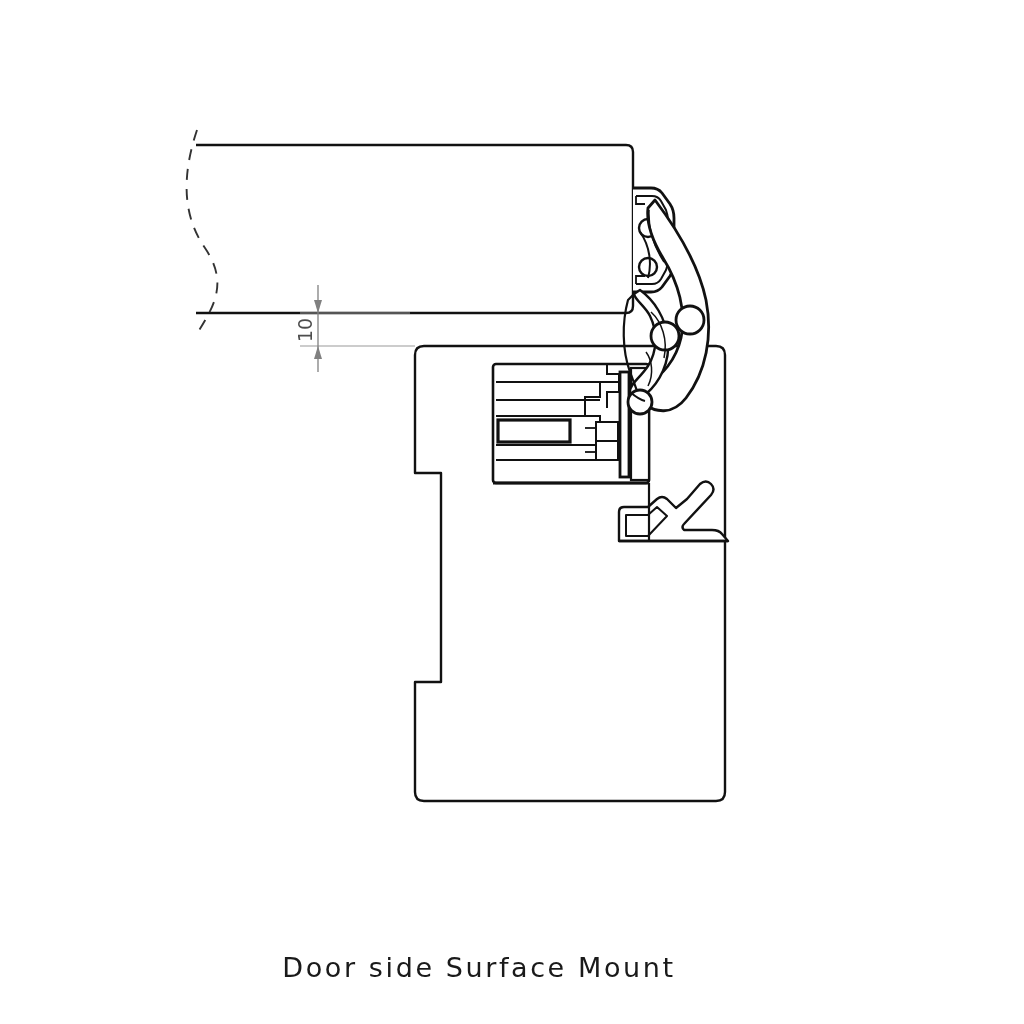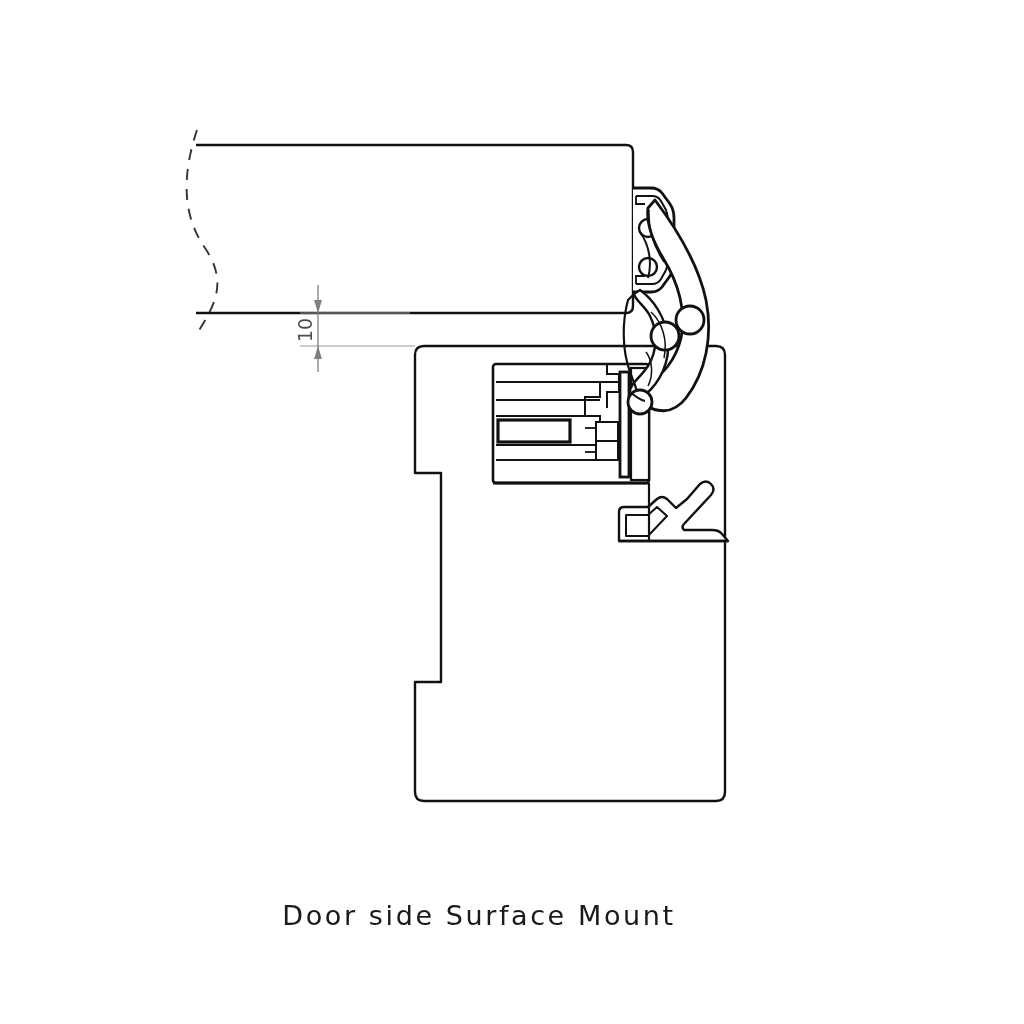--- a/index.html
+++ b/index.html
@@ -8,21 +8,21 @@
     width:1024px;height:1024px;
     font-family:"DejaVu Sans", sans-serif;
     overflow:hidden;position:relative;
   }
   #drawing-root{
     position:absolute;left:0;top:0;width:1024px;height:1024px;
     background:#ffffff;
   }
   svg#tech-drawing{display:block;width:1024px;height:1024px;}
   .caption-layer{
-    position:absolute;left:0;top:900px;width:958px;
+    position:absolute;left:0;top:952px;width:958px;
     text-align:center;
   }
   .caption-text{
     font-family:"DejaVu Sans", sans-serif;
     font-size:27px;
     letter-spacing:2.6px;
     color:#1a1a1a;
     font-weight:400;
     white-space:nowrap;
   }

